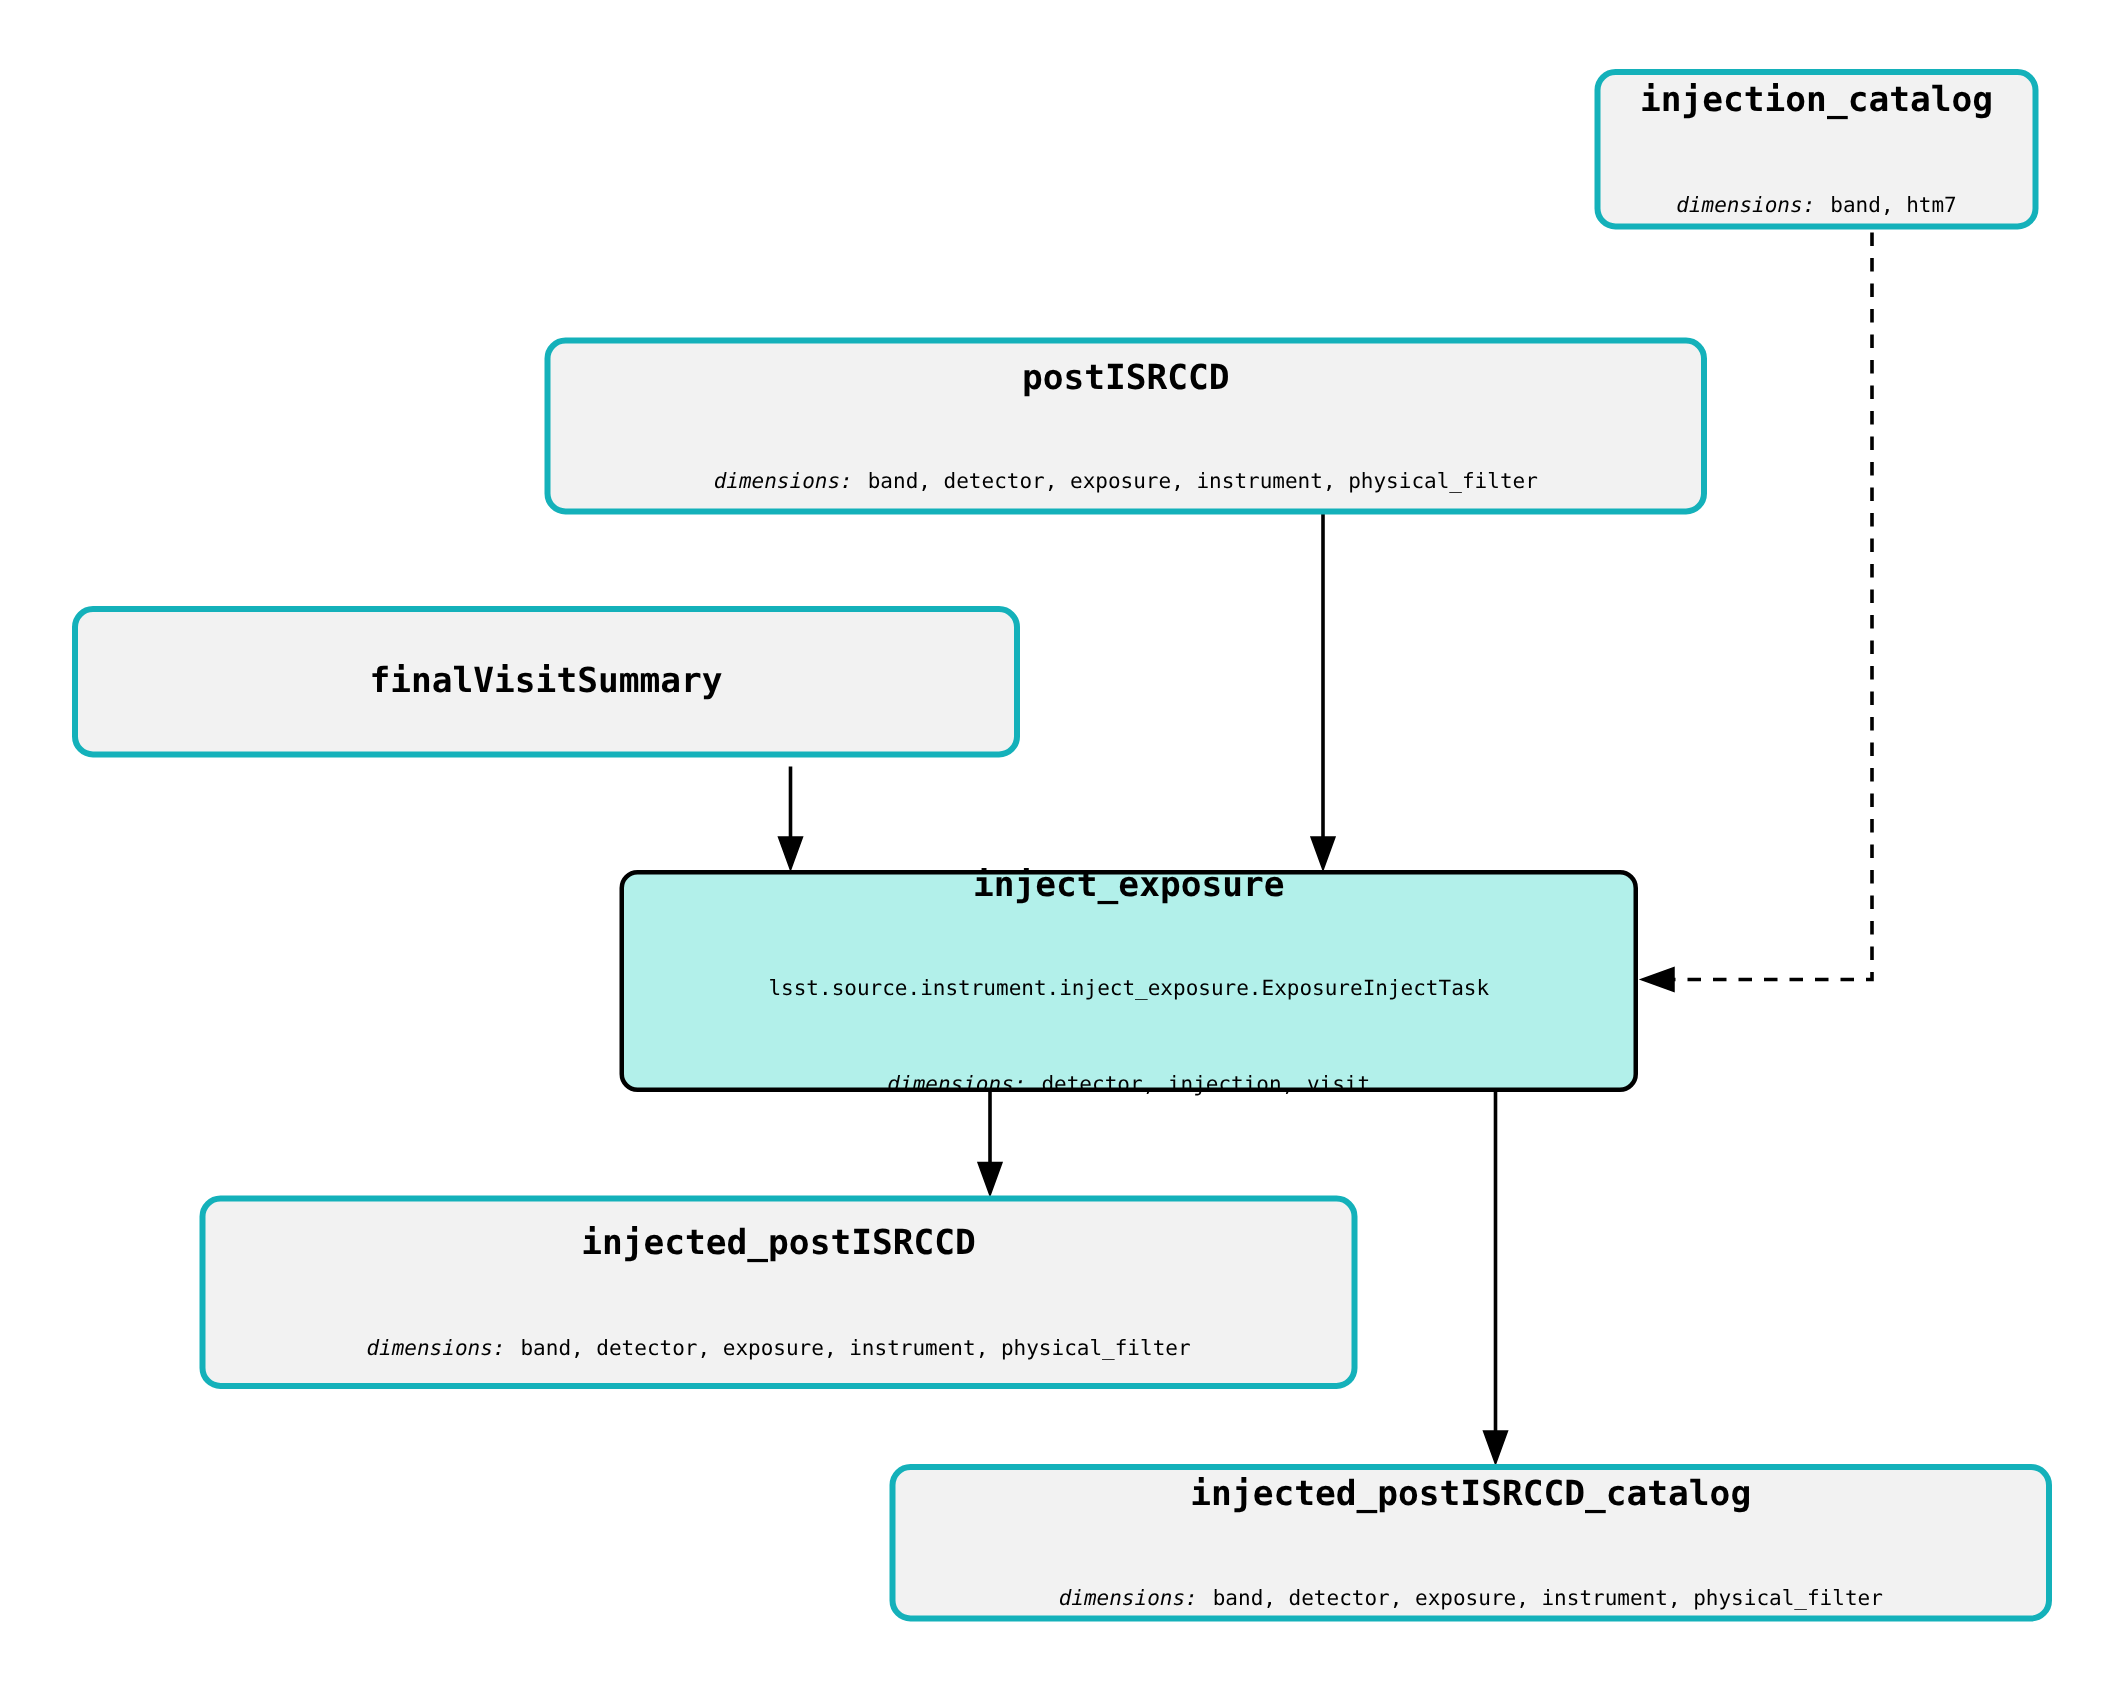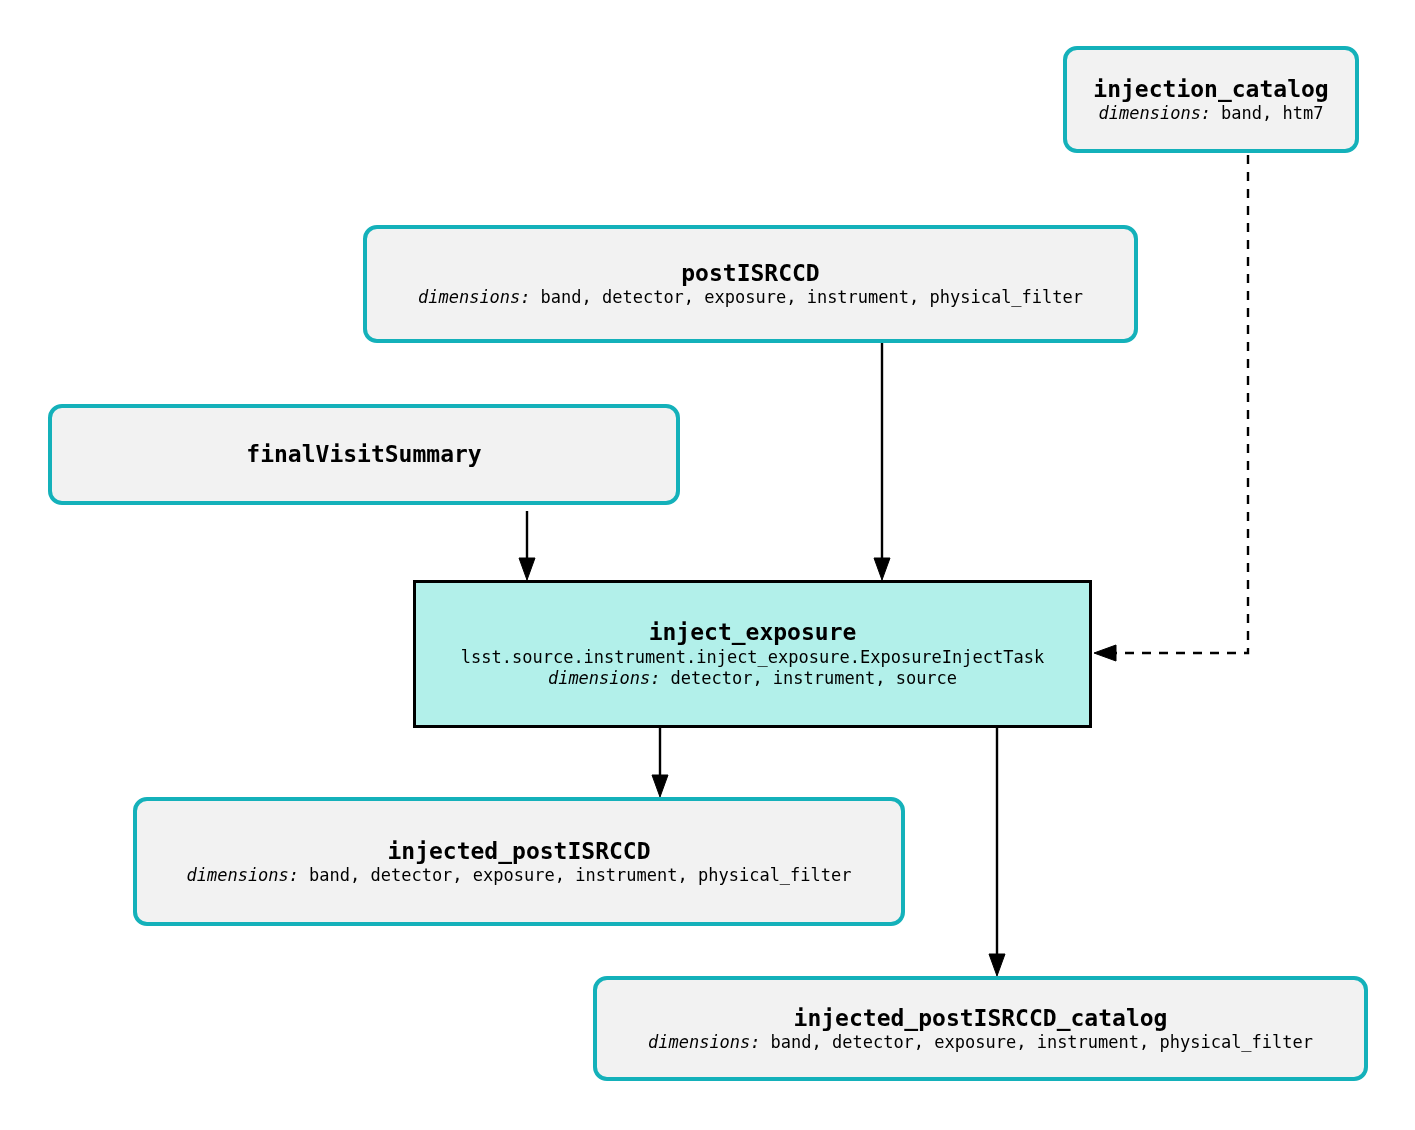--- a/index.html
+++ b/index.html
@@ -20,44 +20,45 @@
   }
   svg.edges{position:absolute;left:0;top:0;z-index:1;}
   svg.edges path{fill:none;stroke:var(--c-edge);stroke-width:2.4;}
   svg.edges path.dashed{stroke-dasharray:9,8;}
   svg.edges polygon{fill:var(--c-edge);stroke:var(--c-edge);}
   .node{
     position:absolute;z-index:2;
     box-sizing:border-box;
     display:flex;flex-direction:column;
     justify-content:center;align-items:center;
-    gap:2px;
+    gap:16px;
     text-align:center;
     color:#000;
   }
   .node.dataset{
     background:var(--c-dataset-fill);
     border:4px solid var(--c-dataset-border);
     border-radius:14px;
   }
   .node.task{
     background:var(--c-task-fill);
     border:3px solid var(--c-task-border);
-    border-radius:0;
+    border-radius:12px;
   }
   .node-title{
     font-weight:bold;
     font-size:23px;
     line-height:1.15;
     white-space:nowrap;
   }
   .node-line{
-    font-size:17px;
+    font-size:14px;
     line-height:1.15;
     white-space:nowrap;
+    margin-top:32px;
   }
   .dims-label{font-style:italic;margin-right:10px;}
 </style>
 </head>
 <body>
 
 <div class="canvas">
 
   <svg class="edges" width="1415" height="1130">
     <g>
@@ -97,21 +98,21 @@
   </div>
 
   <div class="node dataset" style="left:48px;top:404px;width:632px;height:101px">
     <div class="node-title">finalVisitSummary</div>
   </div>
 
   <div class="node task" style="left:413px;top:580px;width:679px;height:148px">
     <div class="node-title">inject_exposure</div>
     <div class="node-line">lsst.source.instrument.inject_exposure.ExposureInjectTask</div>
     <div class="node-line">
-      <span class="dims-label">dimensions:</span><span>detector, instrument, source</span>
+      <span class="dims-label">dimensions:</span><span>detector, injection, visit</span>
     </div>
   </div>
 
   <div class="node dataset" style="left:133px;top:797px;width:772px;height:129px">
     <div class="node-title">injected_postISRCCD</div>
     <div class="node-line">
       <span class="dims-label">dimensions:</span><span>band, detector, exposure, instrument, physical_filter</span>
     </div>
   </div>
 

